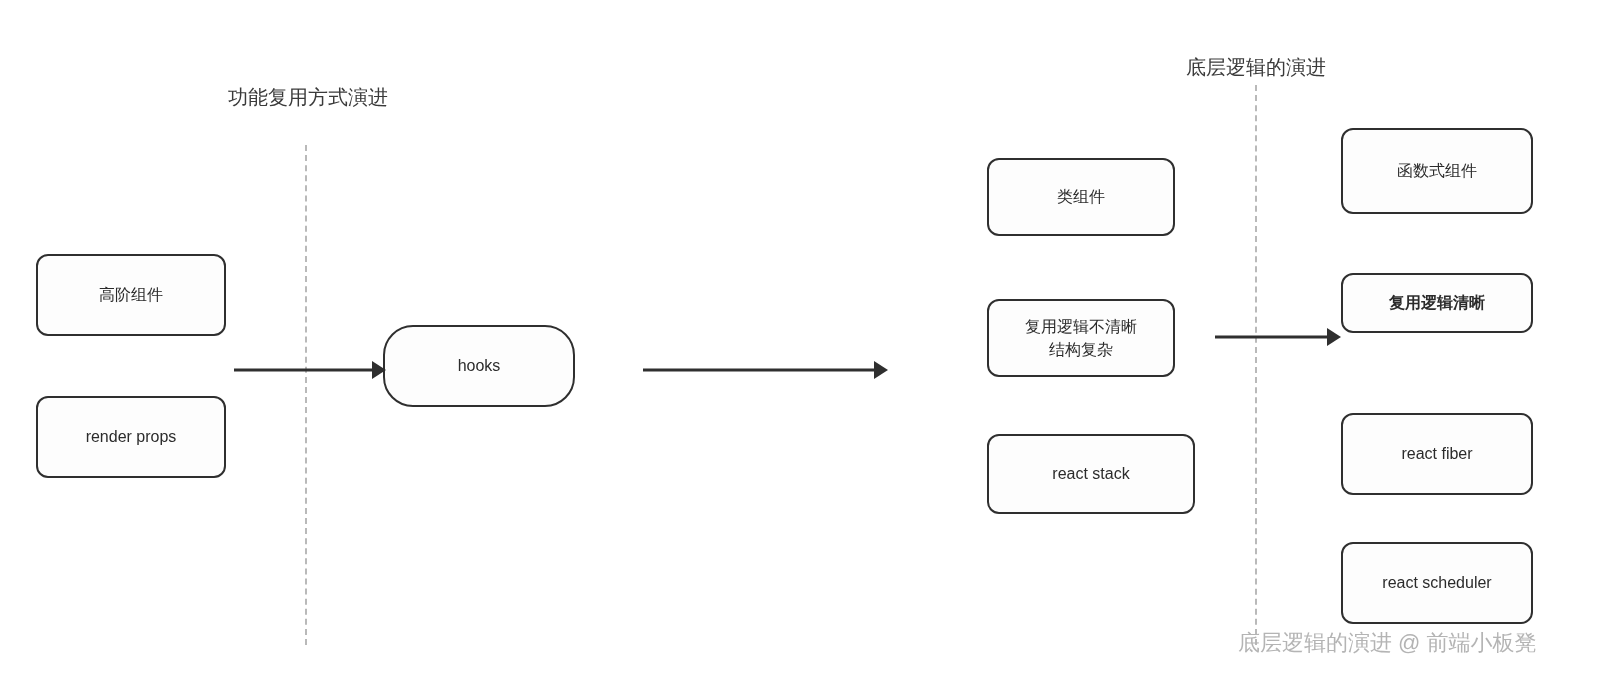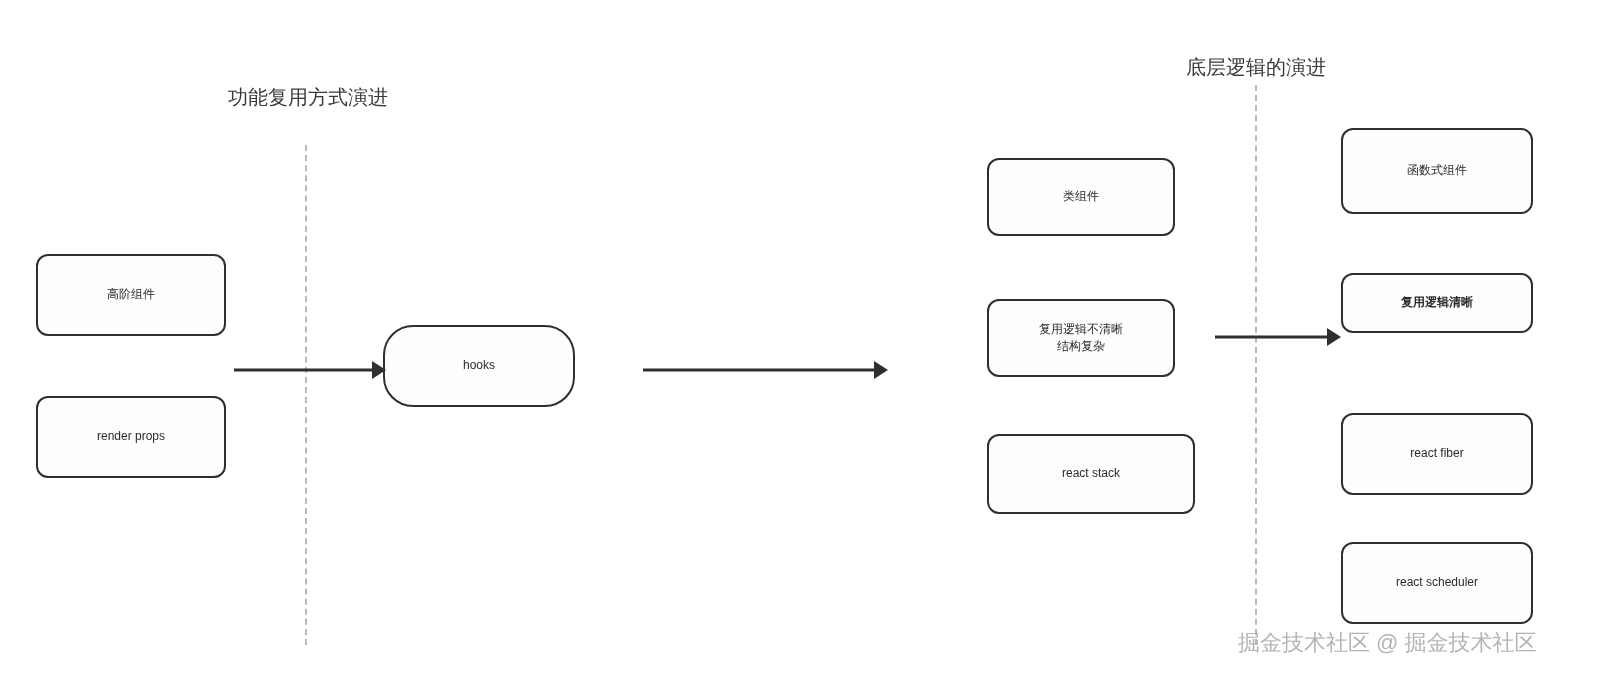--- a/index.html
+++ b/index.html
@@ -42,21 +42,21 @@
     position: absolute;
     box-sizing: border-box;
     background: #fdfdfd;
     border: 2px solid #2f2f2f;
     border-radius: 12px;
     display: flex;
     align-items: center;
     justify-content: center;
     text-align: center;
     color: #2b2b2b;
-    font-size: 12px;
+    font-size: 16px;
     line-height: 1.45;
     padding: 4px 8px;
     font-family: "Liberation Sans", "DejaVu Sans", sans-serif;
   }
   .node-label { white-space: pre-line; }
 
   
   #node-hoc          { left: 36px;   top: 254px; width: 190px; height: 82px; }
   #node-render-props { left: 36px;   top: 396px; width: 190px; height: 82px; }
   #node-hooks        { left: 383px;  top: 325px; width: 192px; height: 82px; border-radius: 30px; }
@@ -158,15 +158,15 @@
     </svg>
   </div>
 
   <div class="arrow" id="arrow-reuse">
     <svg width="126" height="24" viewBox="0 0 126 24">
       <line x1="0" y1="12" x2="112" y2="12" stroke="#2f2f2f" stroke-width="3"></line>
       <polygon points="112,3 126,12 112,21" fill="#2f2f2f"></polygon>
     </svg>
   </div>
 
-  <div id="watermark">掘金技术社区 @ 掘金技术社区</div>
+  <div id="watermark">底层逻辑的演进 @ 前端小板凳</div>
 
 </div>
 
 </body></html>

